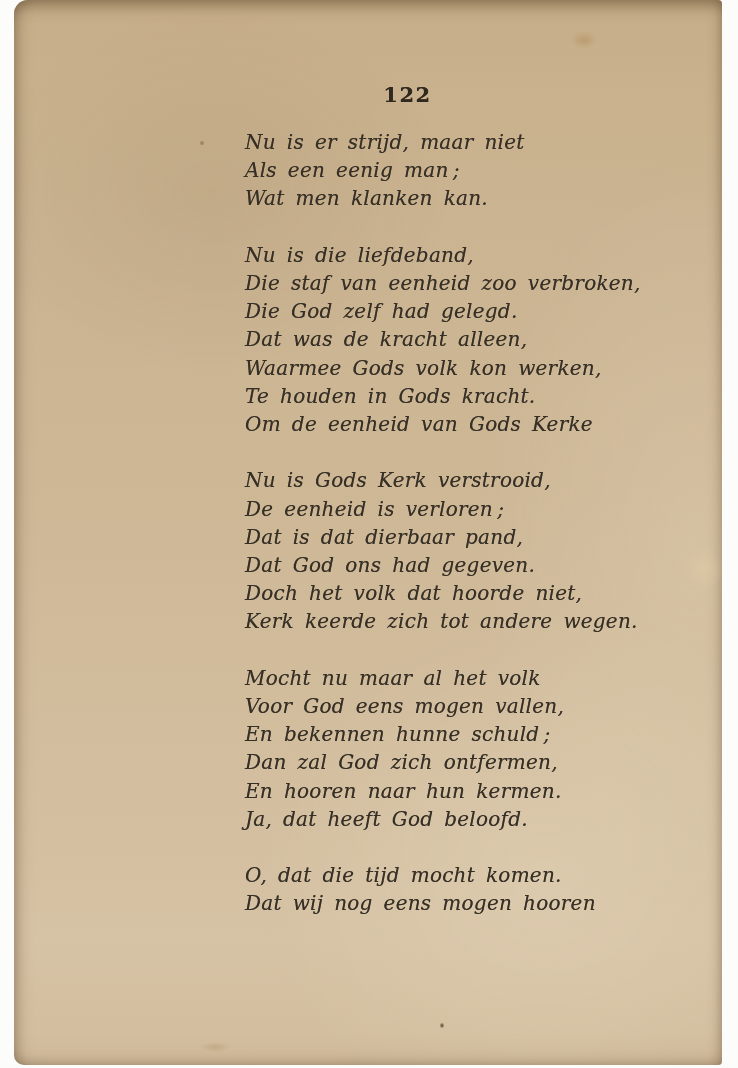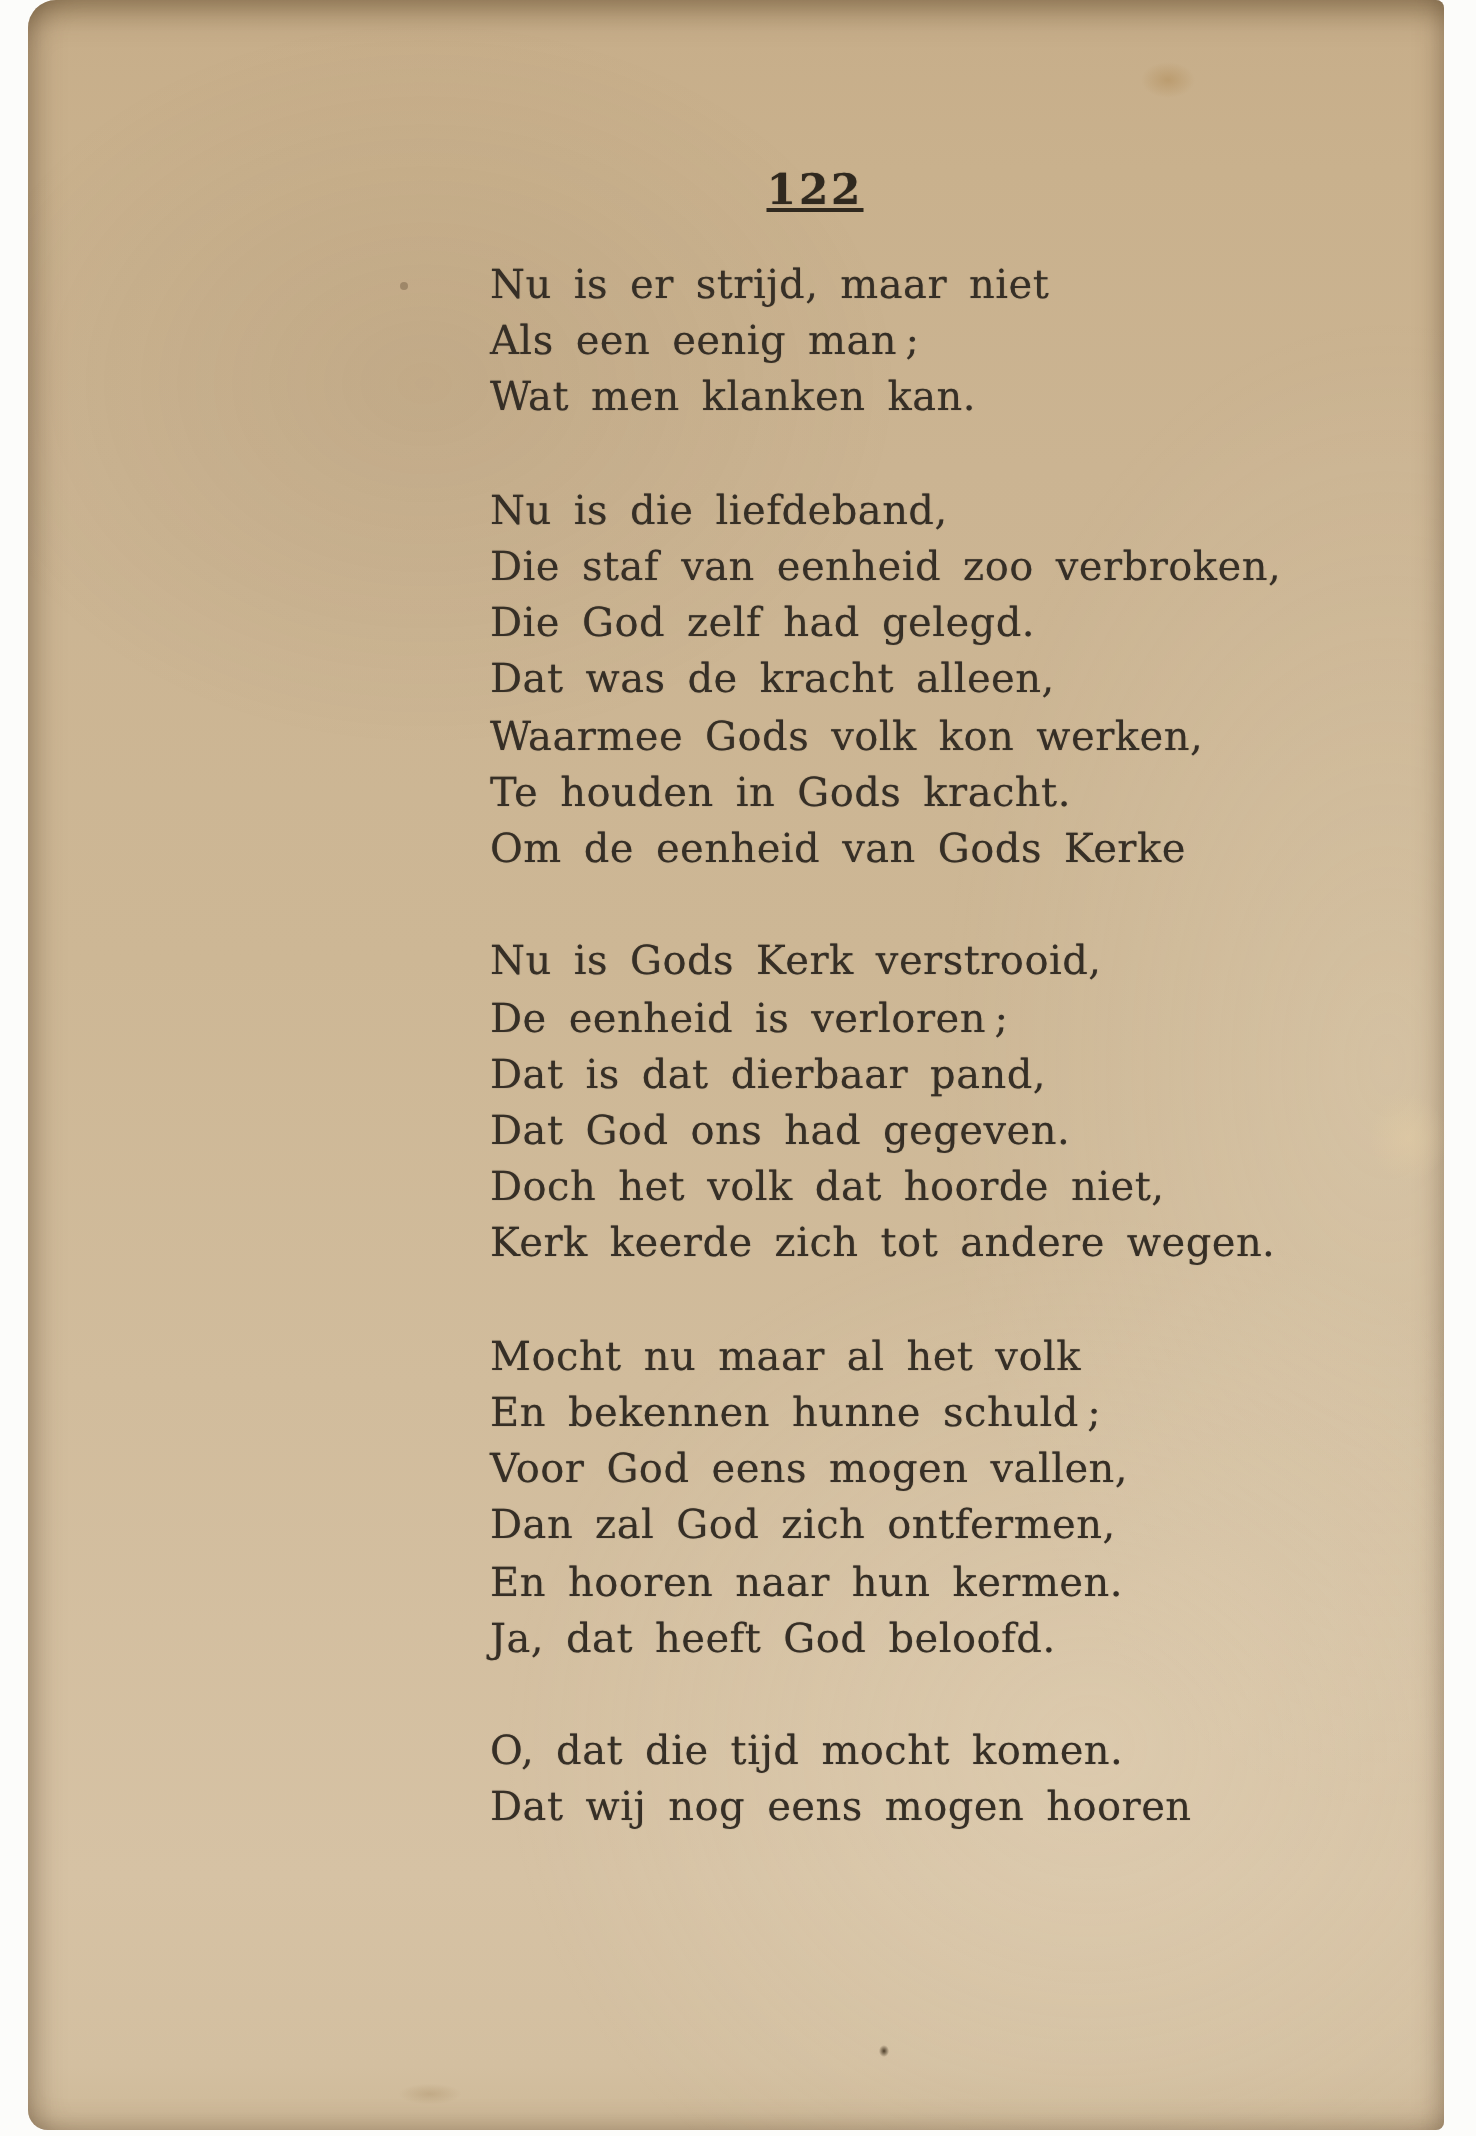--- a/index.html
+++ b/index.html
@@ -82,39 +82,39 @@
     position: absolute;
     left: 245px;
     top: 82px;
     width: 325px;
     text-align: center;
     font-size: 21px;
     font-weight: 700;
     letter-spacing: 1.5px;
     color: #30291f;
     text-shadow: 0 0 0.5px rgba(48, 41, 31, 0.7);
-    text-decoration: underline;
   }
   .poem {
     position: absolute;
     left: 245px;
     top: 128px;
     width: 420px;
     font-size: 20px;
     line-height: 28.2px;
     color: #362f26;
     word-spacing: 0.22em;
     letter-spacing: 0.012em;
     text-shadow: 0 0 0.5px rgba(54, 47, 38, 0.6);
   }
   .stanza {
     margin: 0 0 28.2px 0;
   }
   .line {
     white-space: nowrap;
+    font-style: italic;
   }
 </style>
 </head>
 <body>
 
 <div class="page">
   <span class="stain stain-top-right"></span>
   <span class="stain stain-mid-right"></span>
   <span class="stain stain-bottom-left"></span>
   <span class="speck speck-bottom-center"></span>
@@ -141,22 +141,22 @@
     <div class="stanza">
       <div class="line">Nu is Gods Kerk verstrooid,</div>
       <div class="line">De eenheid is verloren ;</div>
       <div class="line">Dat is dat dierbaar pand,</div>
       <div class="line">Dat God ons had gegeven.</div>
       <div class="line">Doch het volk dat hoorde niet,</div>
       <div class="line">Kerk keerde zich tot andere wegen.</div>
     </div>
     <div class="stanza">
       <div class="line">Mocht nu maar al het volk</div>
+      <div class="line">Voor God eens mogen vallen,</div>
       <div class="line">En bekennen hunne schuld ;</div>
-      <div class="line">Voor God eens mogen vallen,</div>
       <div class="line">Dan zal God zich ontfermen,</div>
       <div class="line">En hooren naar hun kermen.</div>
       <div class="line">Ja, dat heeft God beloofd.</div>
     </div>
     <div class="stanza">
       <div class="line">O, dat die tijd mocht komen.</div>
       <div class="line">Dat wij nog eens mogen hooren</div>
     </div>
   </div>
 

